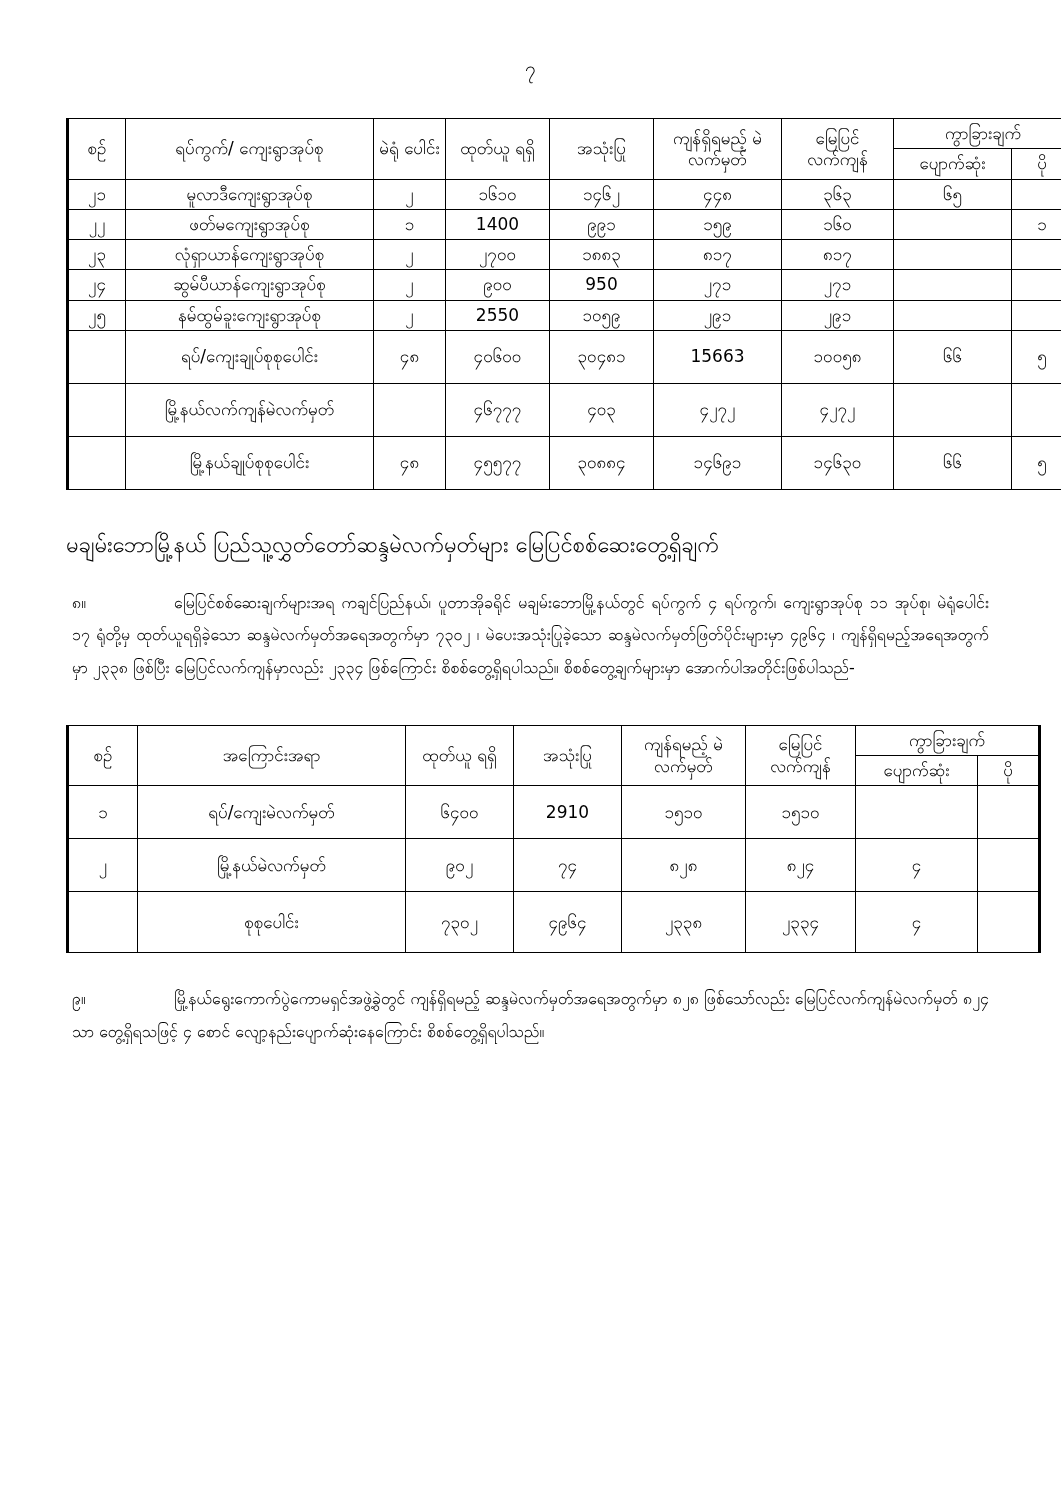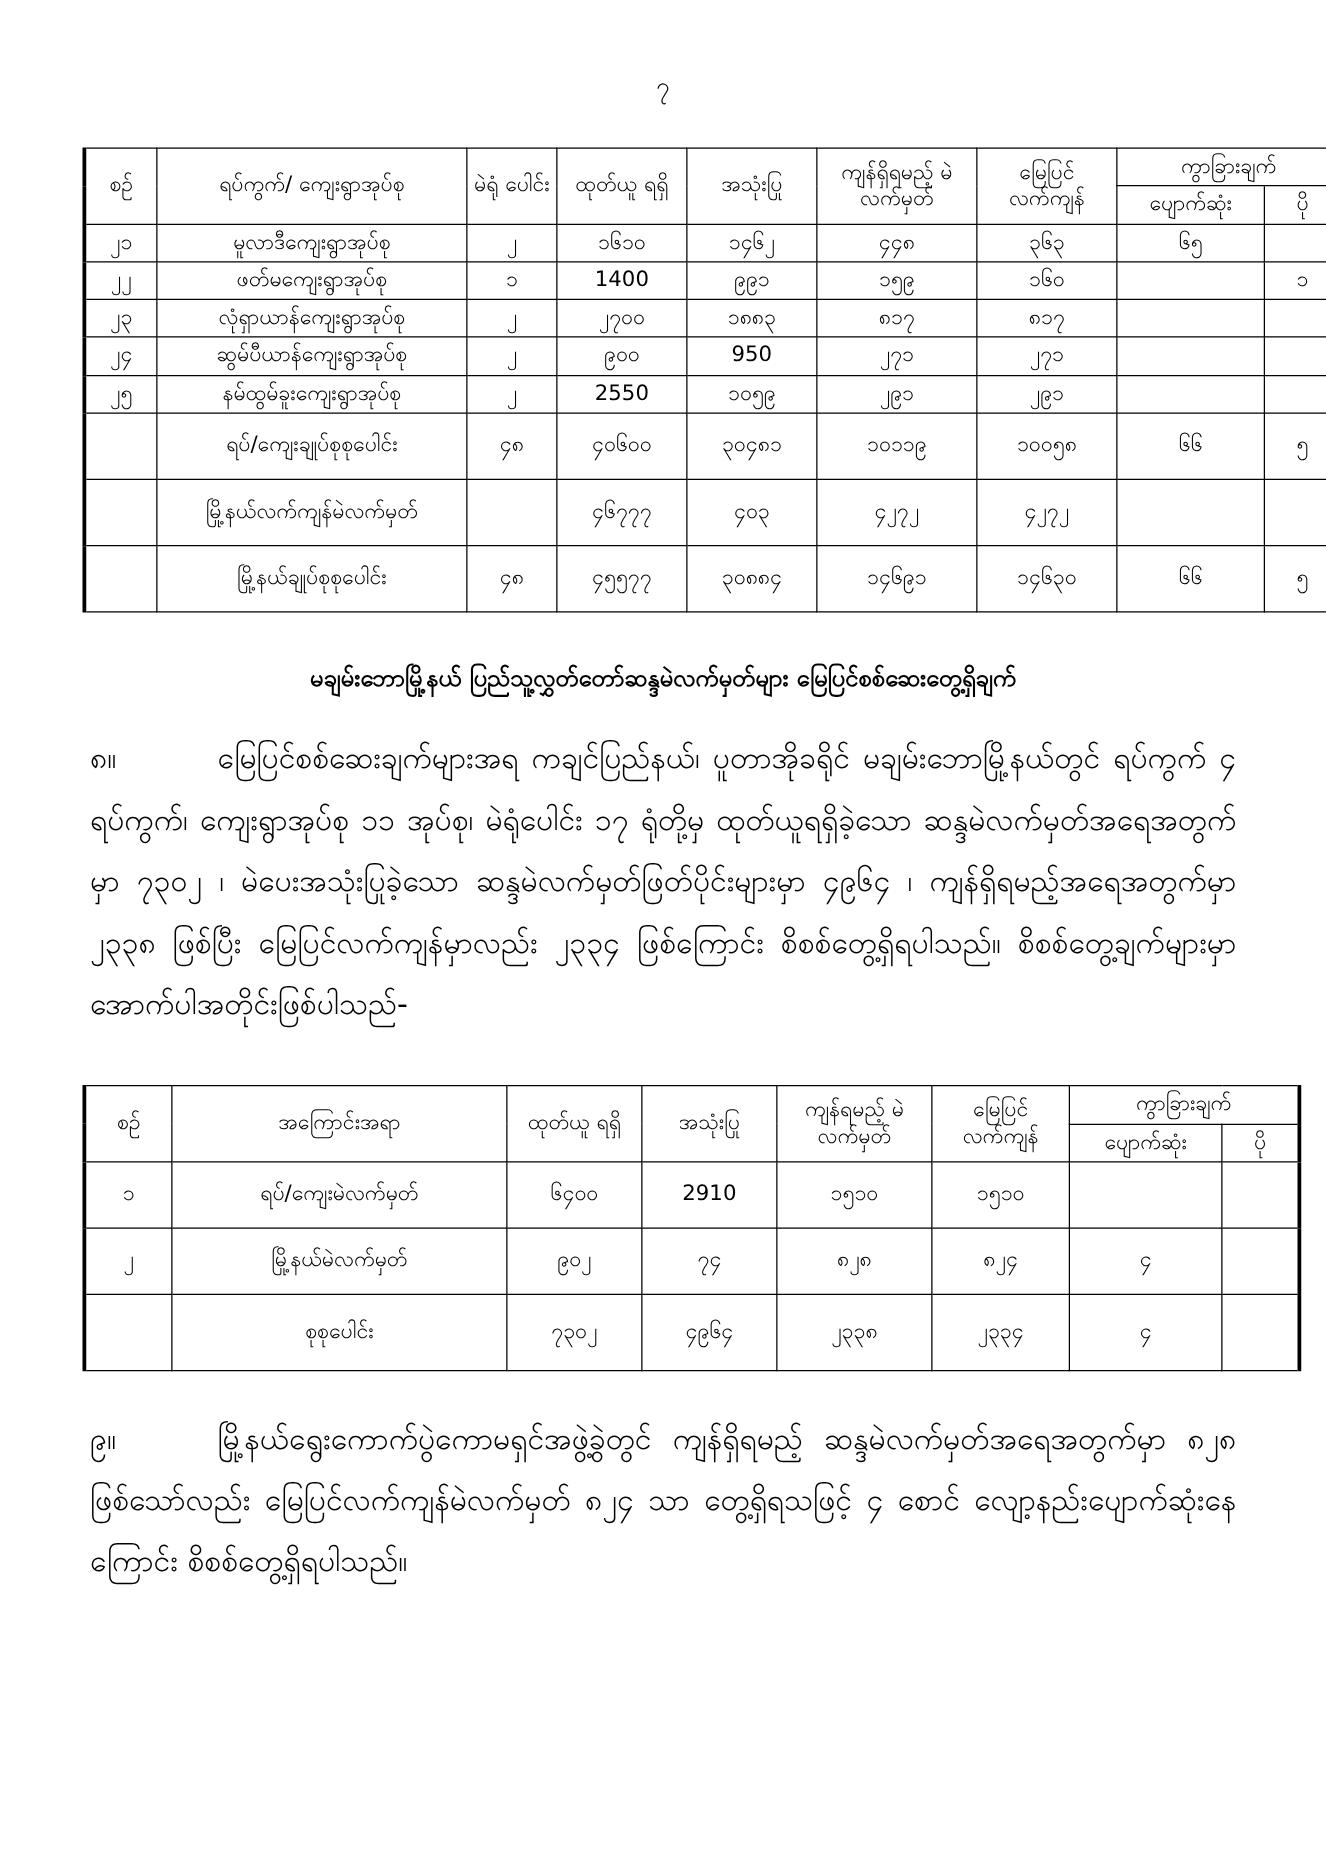--- a/index.html
+++ b/index.html
@@ -81,28 +81,28 @@
     text-align: center;
   }
   .bold-row td {
     font-weight: bold;
   }
   .tall td { height: 44px; }
   .taller td { height: 52px; }
 
   
   h2.section-title {
-    text-align: center;
-    font-size: 19px;
-    font-weight: bold;
+    text-align: left;
+    font-size: 22px;
+    font-weight: normal;
     margin: 40px 0 26px 0;
     line-height: 1.4;
   }
   p.body-para {
-    font-size: 24px;
+    font-size: 16px;
     line-height: 2.05;
     margin: 0 0 18px 0;
     text-align: justify;
     text-justify: inter-word;
     padding: 0 6px;
   }
   p.body-para .num {
     display: inline-block;
     width: 44px;
   }
@@ -204,21 +204,21 @@
         <td></td>
         <td class="outer-right"></td>
       </tr>
 
       <tr class="bold-row tall">
         <td class="outer-left"></td>
         <td class="row-label-center">ရပ်/ကျေးချုပ်စုစုပေါင်း</td>
         <td>၄၈</td>
         <td>၄၀၆၀၀</td>
         <td>၃၀၄၈၁</td>
-        <td>၁၀၁၁၉</td>
+        <td>15663</td>
         <td>၁၀၀၅၈</td>
         <td>၆၆</td>
         <td class="outer-right">၅</td>
       </tr>
       <tr class="bold-row tall">
         <td class="outer-left"></td>
         <td class="row-label-center">မြို့နယ်လက်ကျန်မဲလက်မှတ်</td>
         <td></td>
         <td>၄၆၇၇၇</td>
         <td>၄၀၃</td>

